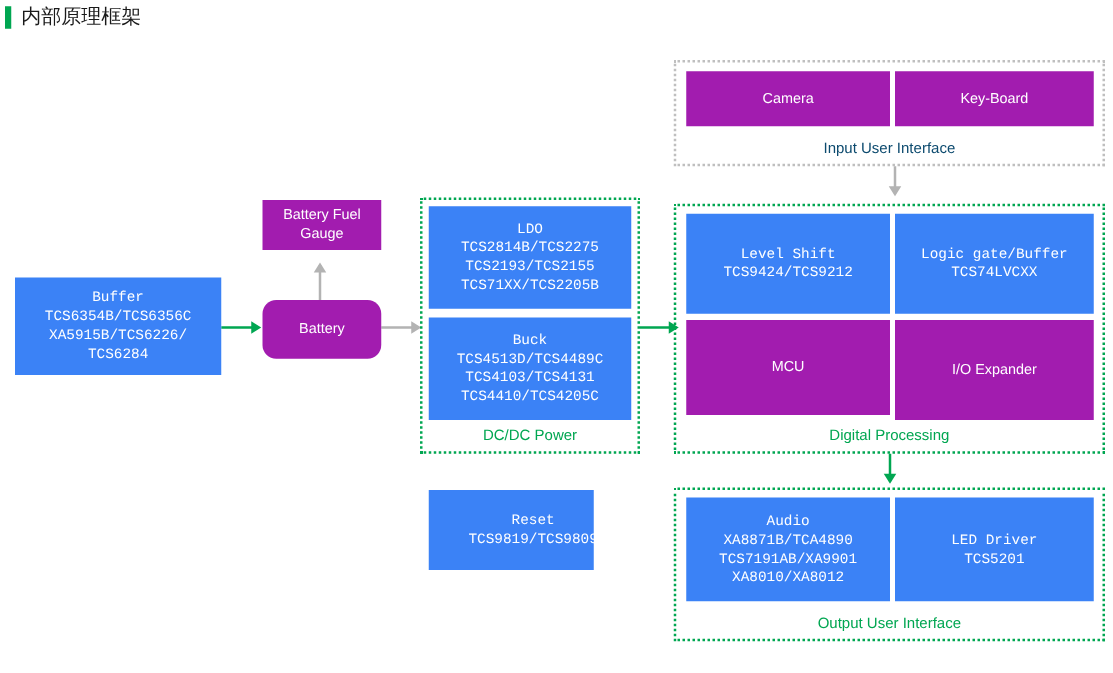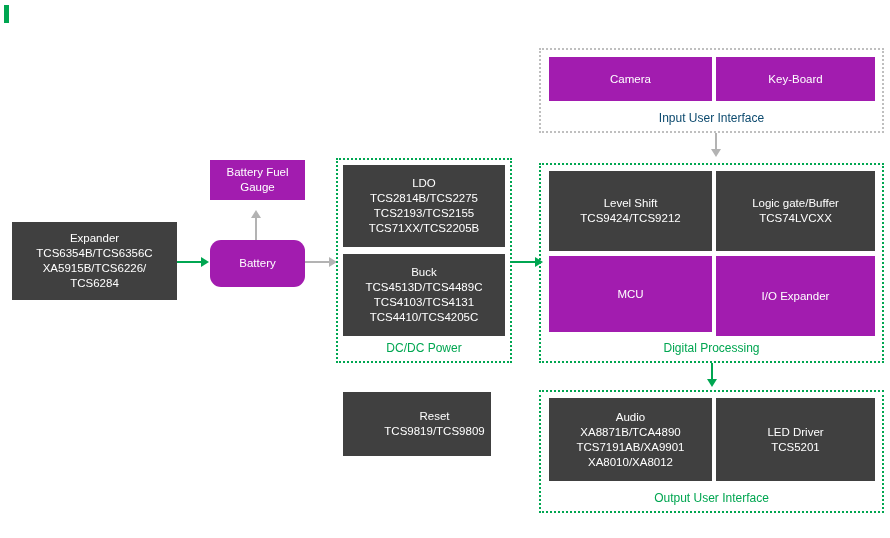--- a/index.html
+++ b/index.html
@@ -48,21 +48,21 @@
     display: flex;
     align-items: center;
     justify-content: center;
     text-align: center;
     color: #ffffff;
     font-size: 11.5px;
     line-height: 15px;
     padding: 2px 3px;
     white-space: pre-line;
   }
-  .blk.green { background: #404040; }
+  .blk.green { background: #3b82f6; font-family: Liberation Mono, monospace; }
   .blk.gray  { background: #a21caf; }
 
   
   .group {
     position: absolute;
     box-sizing: border-box;
     background: transparent;
   }
   .group.green-frame { border: 2px dotted #00a651; }
   .group.gray-frame  { border: 2px dotted #bfbfbf; }
@@ -117,20 +117,21 @@
     border-left: 5px solid transparent;
     border-right: 5px solid transparent;
     border-bottom: 8px solid #b3b3b3;
   }
 </style>
 </head>
 <body>
 
 <div id="header">
   <div id="title-accent"></div>
+  <div id="page-title">内部原理框架</div>
 </div>
 
 <div class="conn green" style="left:177px; top:261px; width:25px; height:2px;">
   <div class="line-h"></div>
 </div>
 <div class="arrow-head right" style="left:201px; top:257px;"></div>
 
 <div class="conn gray" style="left:255px; top:212px; width:2px; height:28px;">
   <div class="line-v"></div>
 </div>
@@ -149,21 +150,21 @@
 <div class="conn gray" style="left:715px; top:133px; width:2px; height:22px;">
   <div class="line-v"></div>
 </div>
 <div class="arrow-head down gray-head" style="left:711px; top:149px;"></div>
 
 <div class="conn green" style="left:711px; top:363px; width:2px; height:22px;">
   <div class="line-v"></div>
 </div>
 <div class="arrow-head down" style="left:707px; top:379px;"></div>
 
-<div class="blk green" style="left:12px; top:222px; width:165px; height:78px;">Expander
+<div class="blk green" style="left:12px; top:222px; width:165px; height:78px;">Buffer
 TCS6354B/TCS6356C
 XA5915B/TCS6226/
 TCS6284</div>
 
 <div class="blk gray" style="left:210px; top:160px; width:95px; height:40px;">Battery Fuel
 Gauge</div>
 
 <div class="blk gray" style="left:210px; top:240px; width:95px; height:47px;border-radius:11px;">Battery</div>
 
 <div class="group green-frame" style="left:336px; top:158px; width:176px; height:205px;"></div>
@@ -173,21 +174,21 @@
 TCS2193/TCS2155
 TCS71XX/TCS2205B</div>
 
 <div class="blk green" style="left:343px; top:254px; width:162px; height:82px;">Buck
 TCS4513D/TCS4489C
 TCS4103/TCS4131
 TCS4410/TCS4205C</div>
 
 <div class="group-label green-text" style="left:336px; top:340px; width:176px;">DC/DC Power</div>
 
-<div class="blk green" style="left:343px; top:392px; width:148px; height:64px;padding-left:38px;">Reset
+<div class="blk green" style="left:343px; top:392px; width:132px; height:64px;padding-left:38px;">Reset
 TCS9819/TCS9809</div>
 
 <div class="group gray-frame" style="left:539px; top:48px; width:345px; height:85px;"></div>
 
 <div class="blk gray" style="left:549px; top:57px; width:163px; height:44px;">Camera</div>
 
 <div class="blk gray" style="left:716px; top:57px; width:159px; height:44px;">Key-Board</div>
 
 <div class="group-label gray-text" style="left:539px; top:110px; width:345px;">Input User Interface</div>
 

